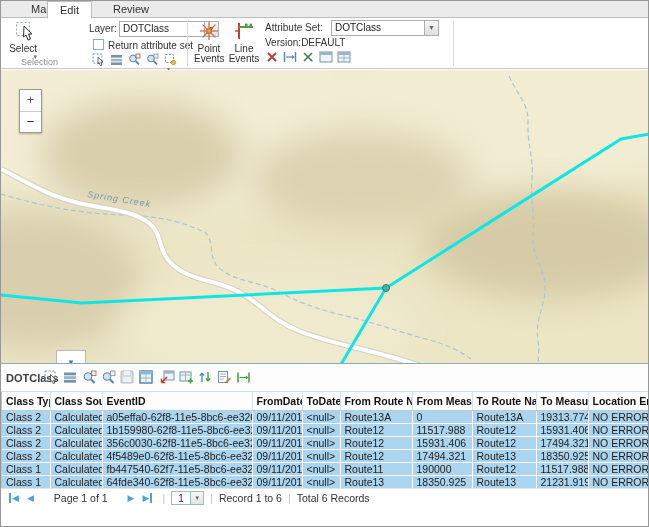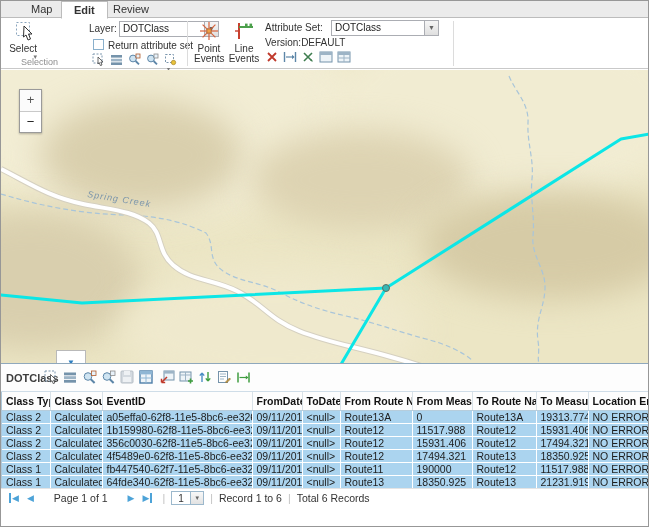--- a/index.html
+++ b/index.html
@@ -58,21 +58,21 @@
   #doctab { position:absolute; left:3px; top:0; height:21px; background:#fff; border:1px solid #bdbdbd; border-top:none; display:flex; align-items:center; padding:0 8px; font-size:10.5px; color:#3a3a3a; }
   #doctab .x { margin-left:8px; color:#8a8a8a; font-size:9px; cursor:pointer; }
 </style>
 </head>
 <body>
 
 <div id="app">
 
   <div id="tabbar">
     <div class="rtab" style="left:18px;">Map</div>
-    <div class="rtab active" style="left:60px;font-weight:bold;">Edit</div>
+    <div class="rtab active" style="left:46px;">Edit</div>
     <div class="rtab" style="left:100px;">Review</div>
   </div>
 
   <div id="ribbon">
 
     <div class="bigbtn" style="left:3px;text-align:right;">
       <span>
         <svg width="22" height="20" viewBox="0 0 22 20">
             <rect x="1.5" y="1.5" width="13" height="13" fill="none" stroke="#8aa5bd" stroke-width="1" stroke-dasharray="2 2"></rect>
             <path d="M9 5 L17 13 L13.5 13 L15.5 18 L13 19 L11 14 L8.5 16 Z" fill="#fff" stroke="#333" stroke-width="1"></path>

